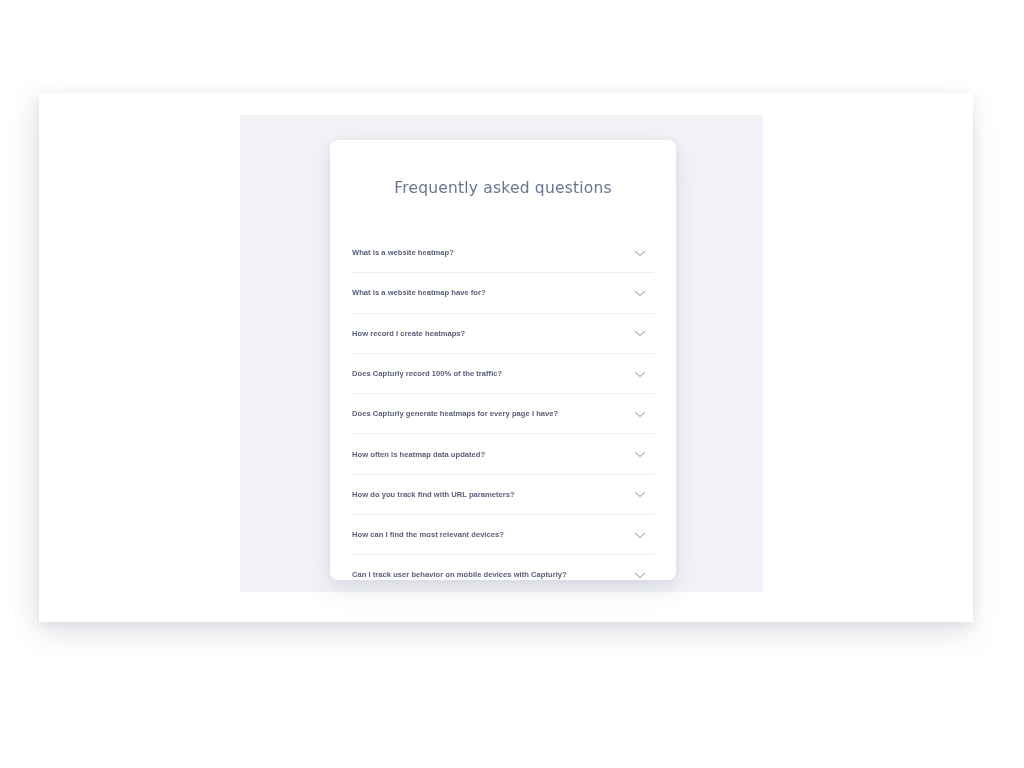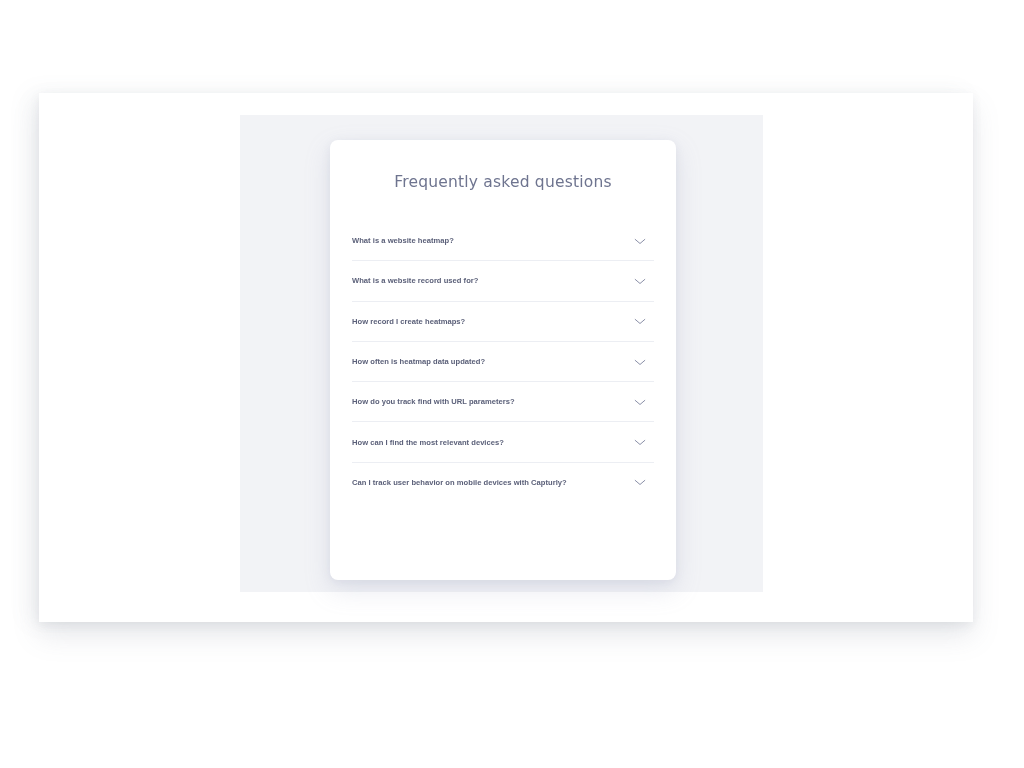--- a/index.html
+++ b/index.html
@@ -48,21 +48,21 @@
     height: 440px; 
     background: #ffffff;
     border-radius: 8px;
     box-shadow: 0 10px 26px rgba(150, 156, 186, 0.22),
                 0 2px 8px rgba(150, 156, 186, 0.14);
     box-sizing: border-box;
     padding: 0 22px;
   }
 
   .faq-title {
-    margin: 8px;
+    margin: 14px;
     padding-top: 25px;
     padding-bottom: 22px;
     text-align: center;
     font-family: "DejaVu Sans", sans-serif;
     font-size: 15.5px;
     font-weight: 400;
     letter-spacing: 0.2px;
     color: #6e748f;
   }
 
@@ -120,29 +120,45 @@
       <ul class="faq-list">
         <li class="faq-item">
           <span class="faq-question">What is a website heatmap?</span>
           <span class="chevron-icon">
             <svg viewBox="0 0 14 14" fill="none" xmlns="http://www.w3.org/2000/svg">
                 <path d="M2.2 5.4 L7 9.5 L11.8 5.4" stroke="#8b90a8" stroke-width="1" stroke-linecap="round" stroke-linejoin="round"></path>
               </svg>
           </span>
         </li>
         <li class="faq-item">
-          <span class="faq-question">What is a website record used for?</span>
+          <span class="faq-question">What is a website heatmap have for?</span>
           <span class="chevron-icon">
             <svg viewBox="0 0 14 14" fill="none" xmlns="http://www.w3.org/2000/svg">
                 <path d="M2.2 5.4 L7 9.5 L11.8 5.4" stroke="#8b90a8" stroke-width="1" stroke-linecap="round" stroke-linejoin="round"></path>
               </svg>
           </span>
         </li>
         <li class="faq-item">
           <span class="faq-question">How record I create heatmaps?</span>
+          <span class="chevron-icon">
+            <svg viewBox="0 0 14 14" fill="none" xmlns="http://www.w3.org/2000/svg">
+                <path d="M2.2 5.4 L7 9.5 L11.8 5.4" stroke="#8b90a8" stroke-width="1" stroke-linecap="round" stroke-linejoin="round"></path>
+              </svg>
+          </span>
+        </li>
+        <li class="faq-item">
+          <span class="faq-question">Does Capturly record 100% of the traffic?</span>
+          <span class="chevron-icon">
+            <svg viewBox="0 0 14 14" fill="none" xmlns="http://www.w3.org/2000/svg">
+                <path d="M2.2 5.4 L7 9.5 L11.8 5.4" stroke="#8b90a8" stroke-width="1" stroke-linecap="round" stroke-linejoin="round"></path>
+              </svg>
+          </span>
+        </li>
+        <li class="faq-item">
+          <span class="faq-question">Does Capturly generate heatmaps for every page I have?</span>
           <span class="chevron-icon">
             <svg viewBox="0 0 14 14" fill="none" xmlns="http://www.w3.org/2000/svg">
                 <path d="M2.2 5.4 L7 9.5 L11.8 5.4" stroke="#8b90a8" stroke-width="1" stroke-linecap="round" stroke-linejoin="round"></path>
               </svg>
           </span>
         </li>
         <li class="faq-item">
           <span class="faq-question">How often is heatmap data updated?</span>
           <span class="chevron-icon">
             <svg viewBox="0 0 14 14" fill="none" xmlns="http://www.w3.org/2000/svg">

